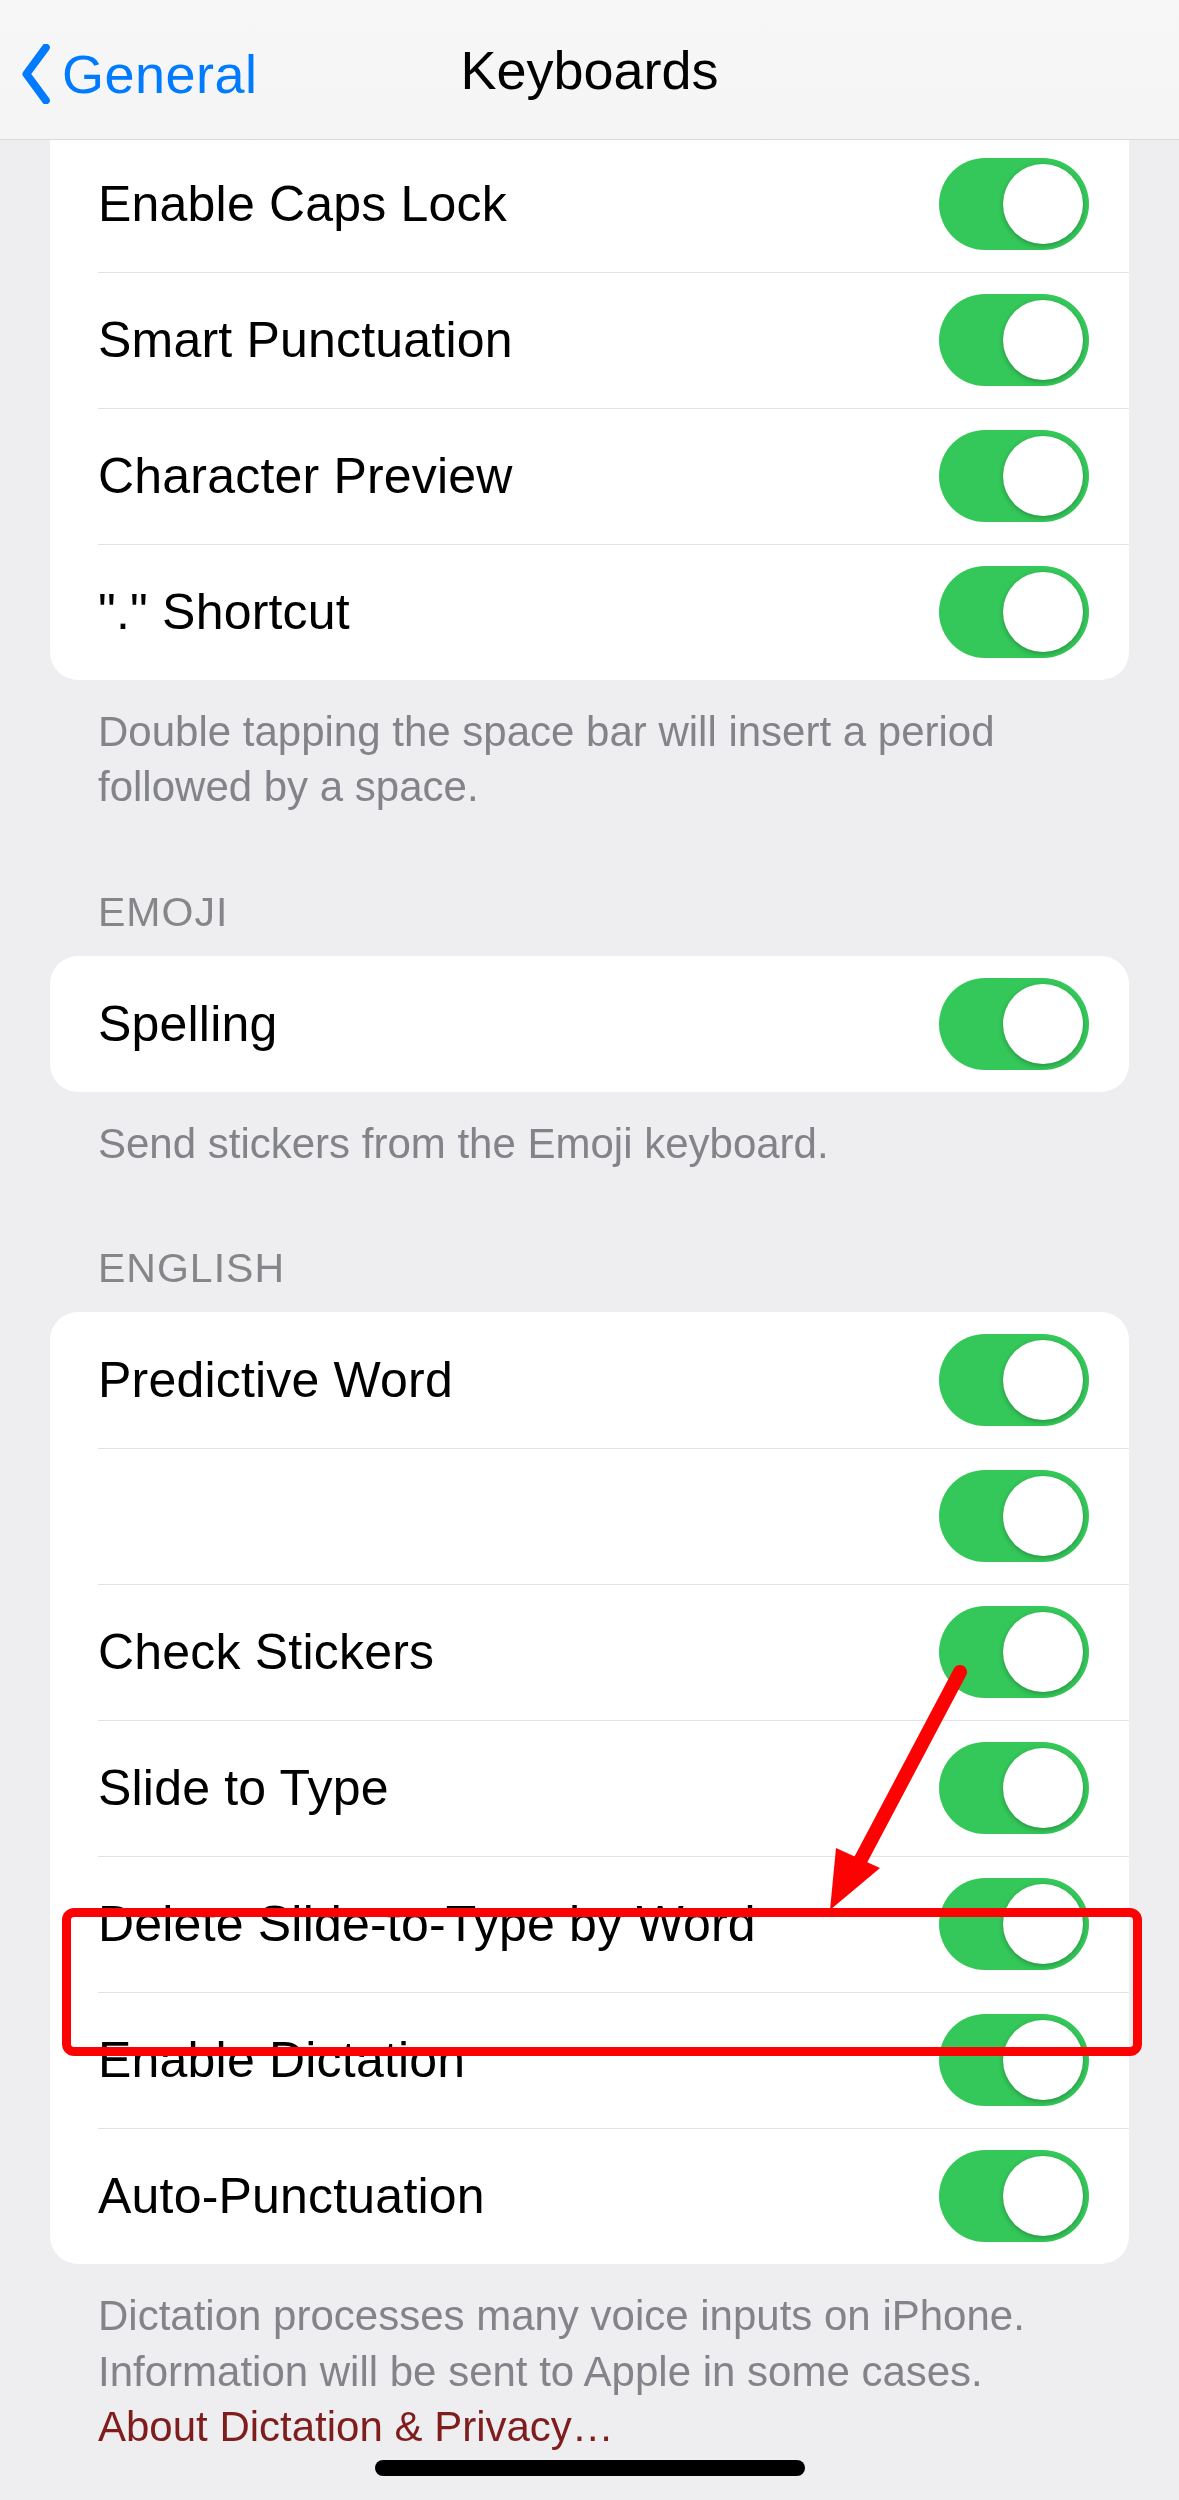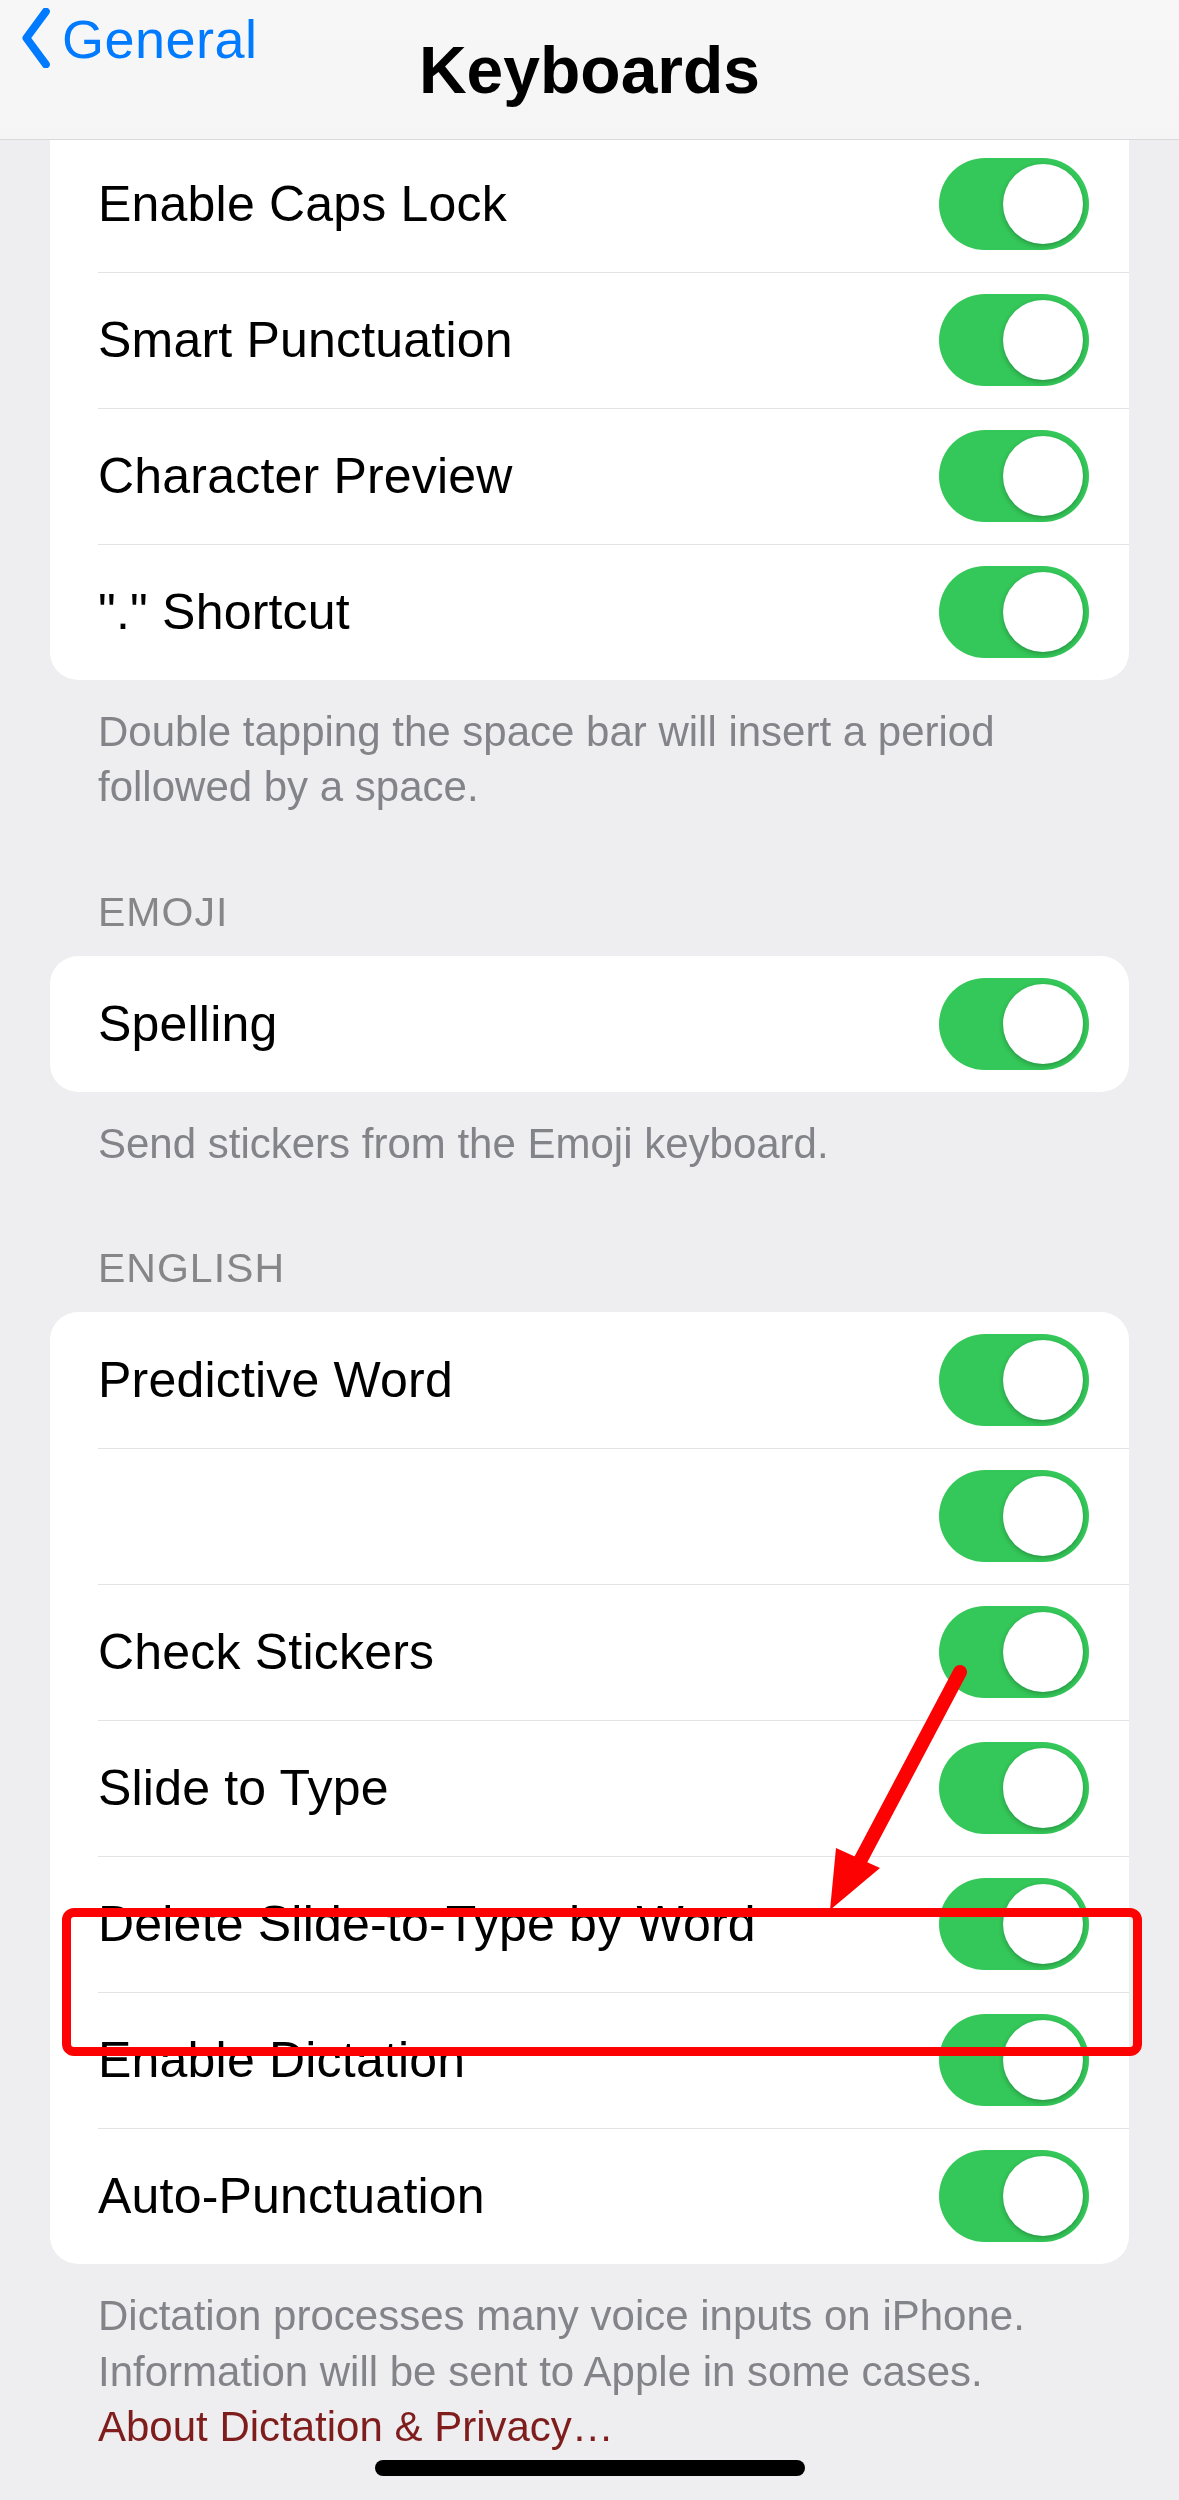--- a/index.html
+++ b/index.html
@@ -18,34 +18,35 @@
     position: relative;
     height: 140px;
     width: 100%;
     background: linear-gradient(to bottom, #f7f7f8, #f5f5f6);
     border-bottom: 1px solid #d9d9db;
     display: flex;
     align-items: center;
   }
   .nav-back {
     display: flex;
+    align-items: center;
     position: absolute;
     left: 18px;
     top: 8px;
     bottom: 0;
     color: #007aff;
     font-size: 54px;
     letter-spacing: 0.5px;
   }
   .nav-back svg { width: 38px; height: 60px; margin-right: 6px; }
   .nav-title {
     flex: 1;
     text-align: center;
-    font-size: 66px;
-    font-weight: 700;
+    font-size: 54px;
+    font-weight: 400;
   }
 
   .scroll-area {
     position: absolute;
     top: 140px;
     bottom: 0;
     left: 0; right: 0;
     overflow: hidden;
     padding-bottom: 20px;
   }

